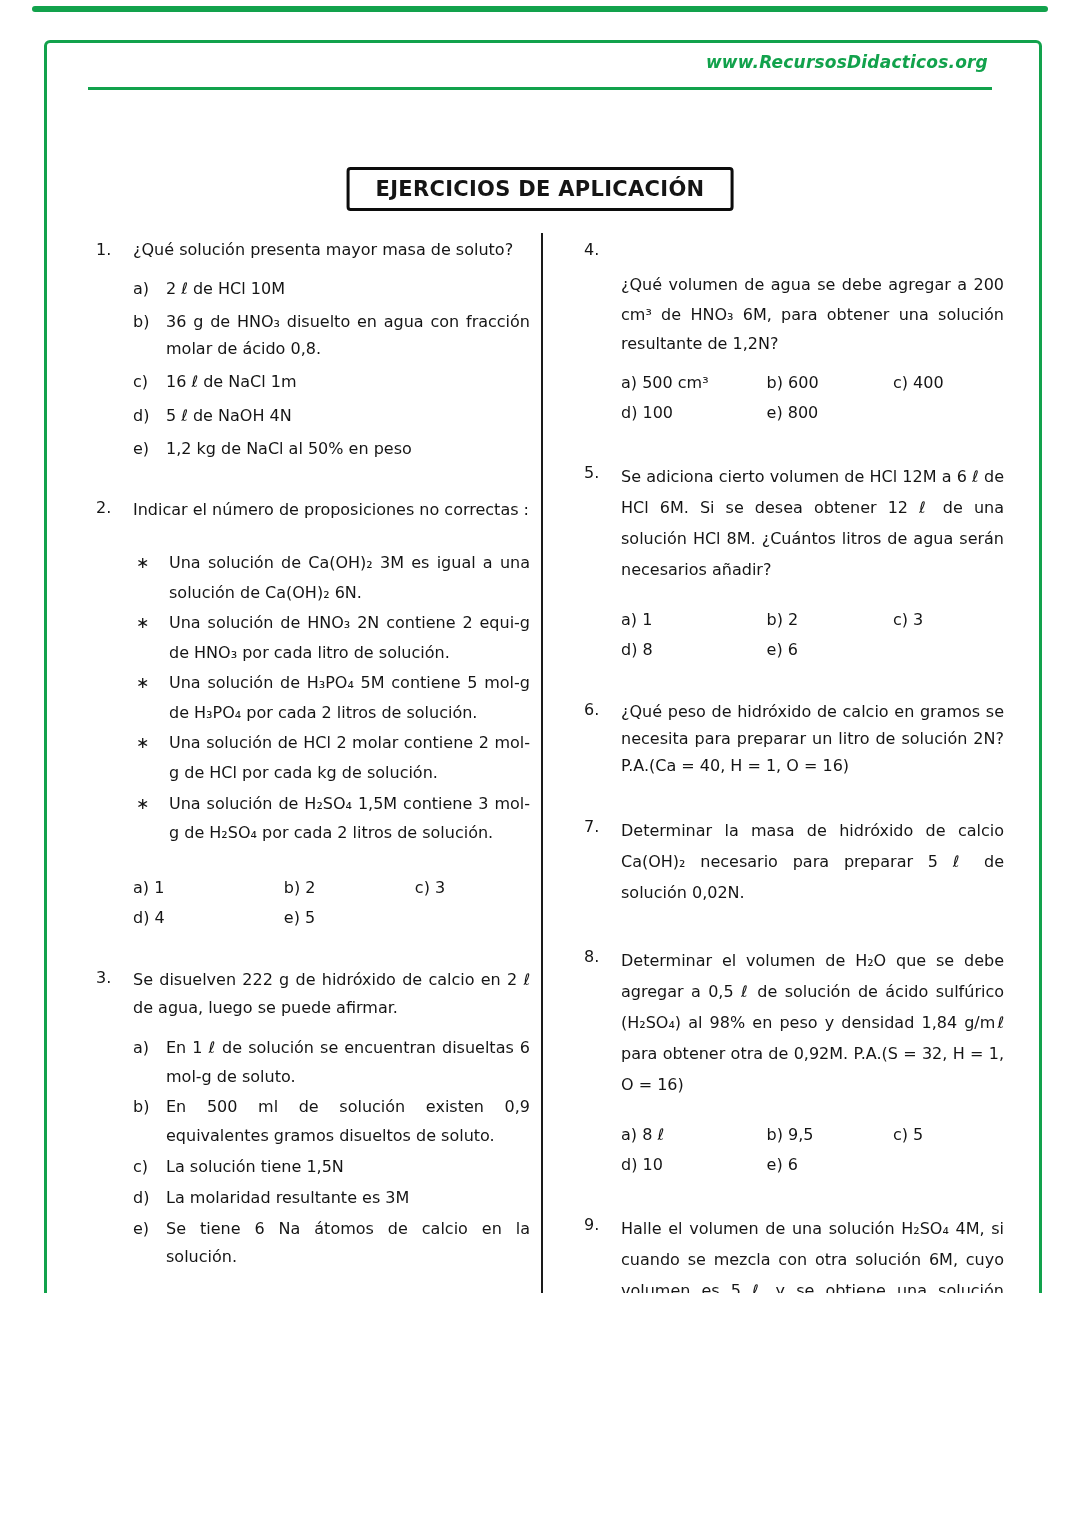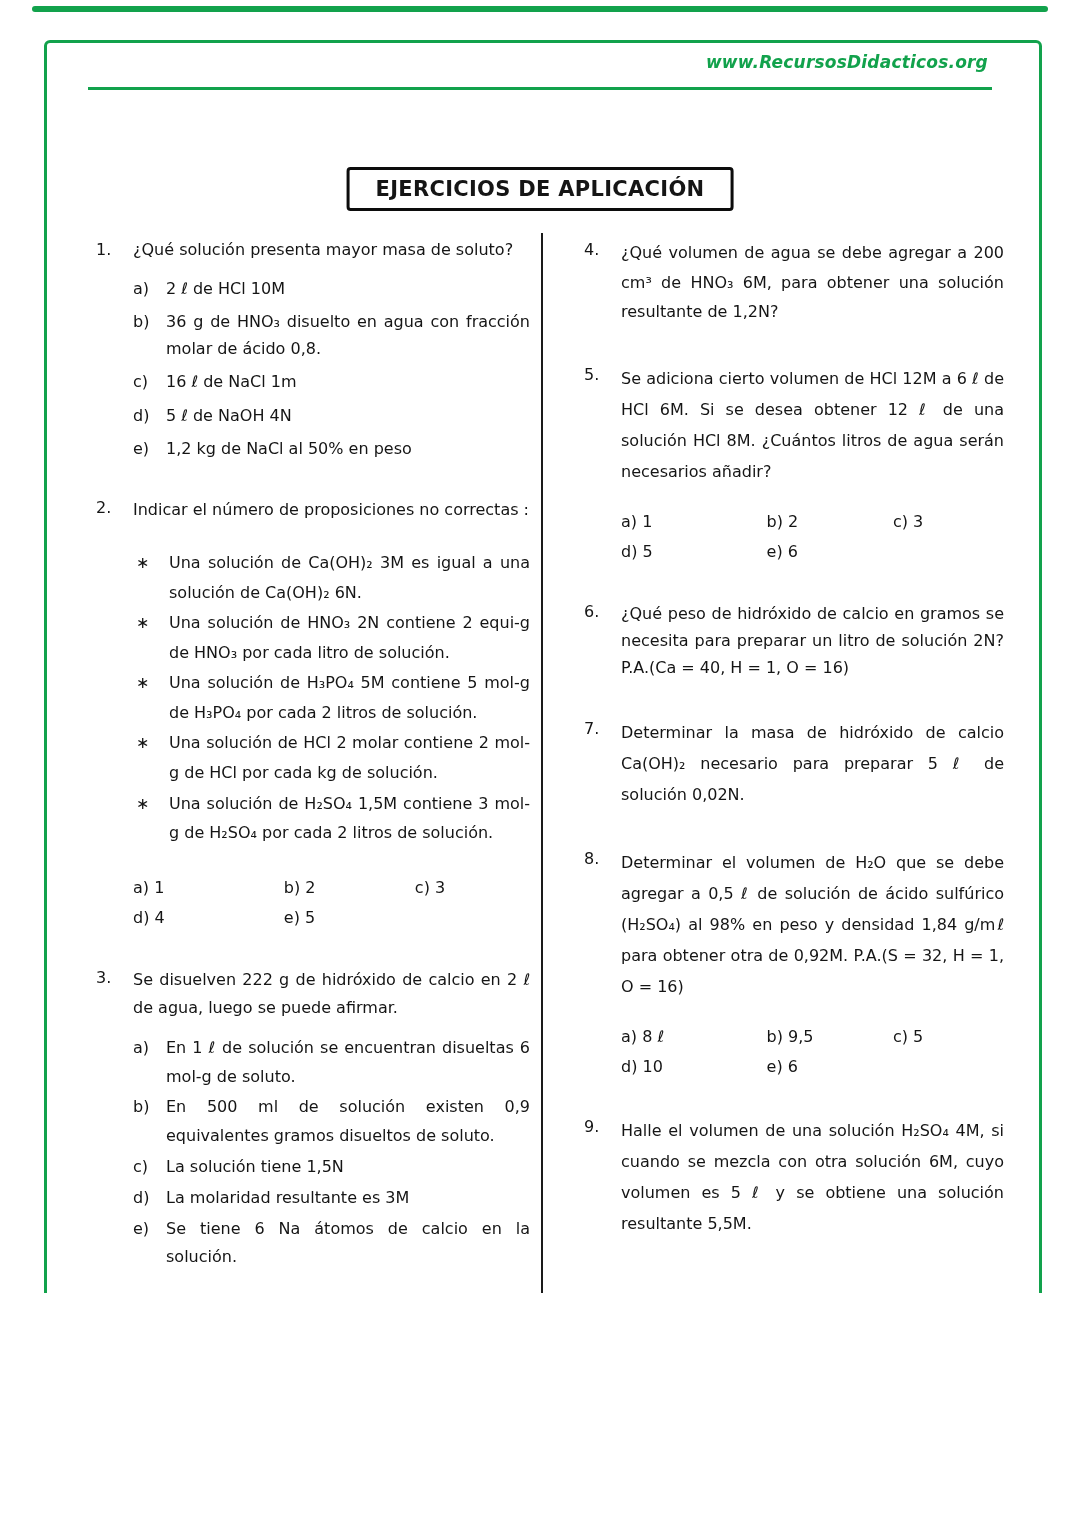--- a/index.html
+++ b/index.html
@@ -24,21 +24,21 @@
   }
   .divider{position:absolute;top:233px;left:541px;width:2px;height:1230px;background:#1a1a1a;}
   .col{position:absolute;top:238px;font-size:16px;line-height:1.55;}
   .col-left{left:96px;width:434px;}
   .col-right{left:584px;width:420px;}
   p{margin:0;}
   .ex-head{display:flex;align-items:flex-start;}
   .ex-num{flex:0 0 37px;font-weight:500;}
   .ex-q{flex:1;text-align:justify;}
   .q-med{line-height:1.75;}
-  .q-x{line-height:1.85;}
+  .q-x{line-height:1.85;margin-top:32px;}
   .q-tall{line-height:1.95;}
   .q-tight{line-height:1.7;}
   .opt-list{margin-top:12px;}
   .opt{display:flex;margin-left:37px;margin-top:6px;line-height:1.7;}
   .opt-list.tight .opt{margin-top:2px;line-height:1.8;}
   .opt-letter{flex:0 0 33px;}
   .opt-text{flex:1;text-align:justify;}
   .bullets{margin-top:24px;}
   .bullet{display:flex;margin-left:37px;margin-top:1px;line-height:1.85;}
   .bullet-marker{flex:0 0 33px;padding-left:3px;}
@@ -168,32 +168,40 @@
 
   </div>
 
   <div class="col col-right">
 
     <section class="exercise">
       <div class="ex-head">
         <span class="ex-num">4.</span>
         <p class="ex-q q-x">¿Qué volumen de agua se debe agregar a 200 cm³ de HNO₃ 6M, para obtener una solución resultante de 1,2N?</p>
       </div>
+      <div class="opt-grid grid-tight">
+        <span class="grid-cell">a) 500 cm³</span>
+        <span class="grid-cell">b) 600</span>
+        <span class="grid-cell">c) 400</span>
+        <span class="grid-cell">d) 100</span>
+        <span class="grid-cell">e) 800</span>
+        <span class="grid-cell"></span>
+      </div>
     </section>
 
     <section class="exercise mt-r">
       <div class="ex-head">
         <span class="ex-num">5.</span>
         <p class="ex-q q-tall">Se adiciona cierto volumen de HCl 12M a 6 ℓ de HCl 6M. Si se desea obtener 12 ℓ de una solución HCl 8M. ¿Cuántos litros de agua serán necesarios añadir?</p>
       </div>
       <div class="opt-grid">
         <span class="grid-cell">a) 1</span>
         <span class="grid-cell">b) 2</span>
         <span class="grid-cell">c) 3</span>
-        <span class="grid-cell">d) 5</span>
+        <span class="grid-cell">d) 8</span>
         <span class="grid-cell">e) 6</span>
         <span class="grid-cell"></span>
       </div>
     </section>
 
     <section class="exercise mt-r">
       <div class="ex-head">
         <span class="ex-num">6.</span>
         <p class="ex-q q-tight">¿Qué peso de hidróxido de calcio en gramos se necesita para preparar un litro de solución 2N? P.A.(Ca = 40, H = 1, O = 16)</p>
       </div>

